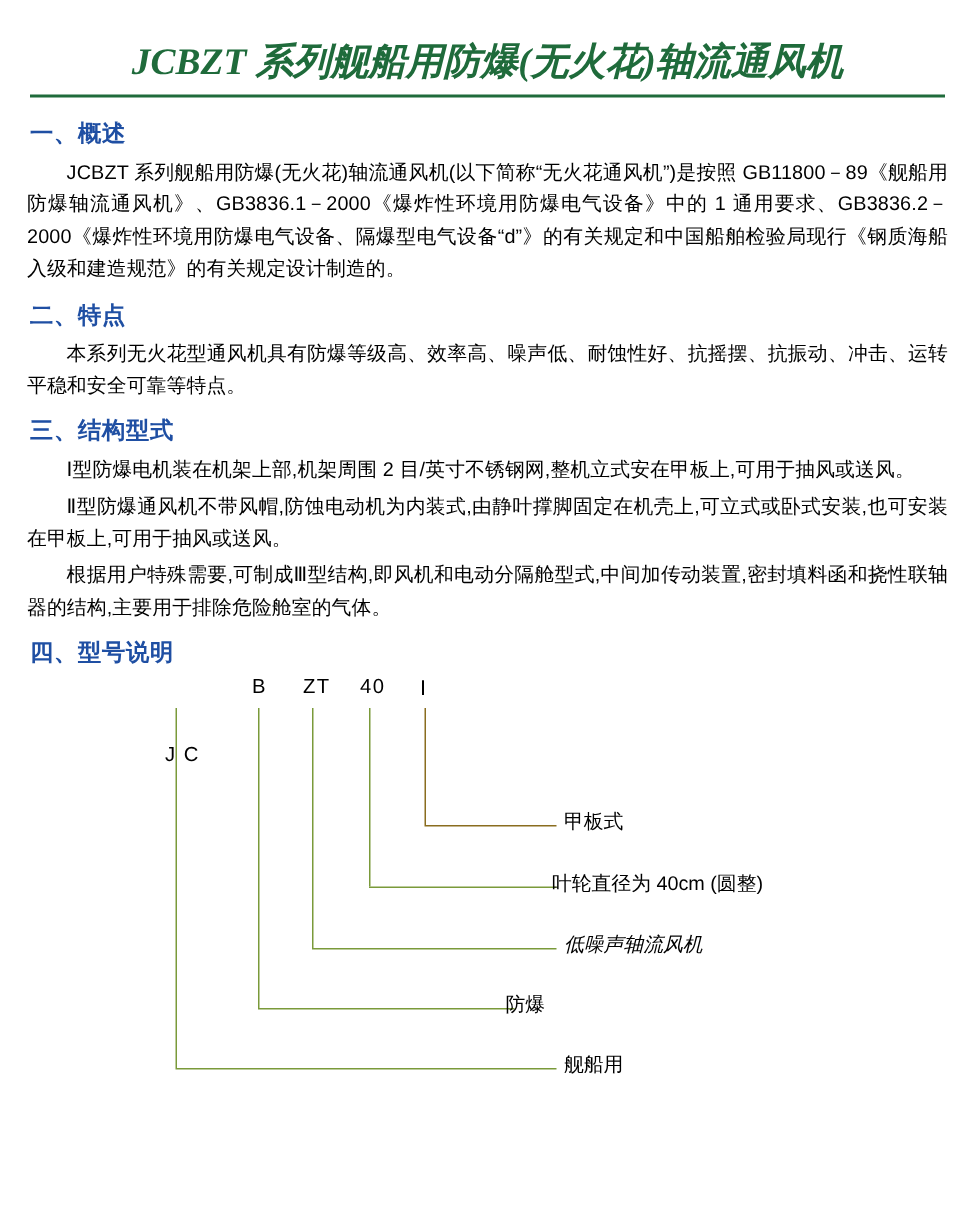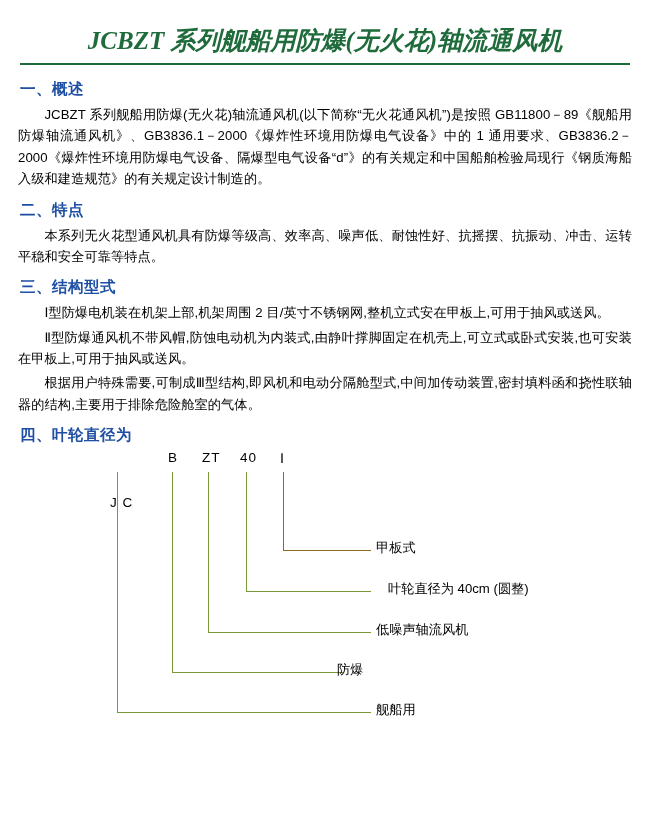--- a/index.html
+++ b/index.html
@@ -95,21 +95,21 @@
   <p class="para">JCBZT 系列舰船用防爆(无火花)轴流通风机(以下简称“无火花通风机”)是按照 GB11800－89《舰船用防爆轴流通风机》、GB3836.1－2000《爆炸性环境用防爆电气设备》中的 1 通用要求、GB3836.2－2000《爆炸性环境用防爆电气设备、隔爆型电气设备“d”》的有关规定和中国船舶检验局现行《钢质海船入级和建造规范》的有关规定设计制造的。</p>
 
   <div class="sec-head">二、特点</div>
   <p class="para">本系列无火花型通风机具有防爆等级高、效率高、噪声低、耐蚀性好、抗摇摆、抗振动、冲击、运转平稳和安全可靠等特点。</p>
 
   <div class="sec-head">三、结构型式</div>
   <p class="para">Ⅰ型防爆电机装在机架上部,机架周围 2 目/英寸不锈钢网,整机立式安在甲板上,可用于抽风或送风。</p>
   <p class="para">Ⅱ型防爆通风机不带风帽,防蚀电动机为内装式,由静叶撑脚固定在机壳上,可立式或卧式安装,也可安装在甲板上,可用于抽风或送风。</p>
   <p class="para">根据用户特殊需要,可制成Ⅲ型结构,即风机和电动分隔舱型式,中间加传动装置,密封填料函和挠性联轴器的结构,主要用于排除危险舱室的气体。</p>
 
-  <div class="sec-head">四、叶轮直径为</div>
+  <div class="sec-head">四、型号说明</div>
 
   <div class="model-area">
 
     <span class="model-code" style="left:92px; top:0px;margin-top:45px;">J C</span>
     <span class="model-code" style="left:150px; top:0px;">B</span>
     <span class="model-code" style="left:184px; top:0px;">ZT</span>
     <span class="model-code" style="left:222px; top:0px;">40</span>
     <span class="model-code" style="left:262px; top:0px;">Ⅰ</span>
 
     <span class="vline" style="left:265px; top:22px;  height:78px; background:#8a6d1f;"></span>
@@ -121,20 +121,20 @@
     <span class="vline" style="left:190px; top:22px;  height:160px; background:#7a9a3a;"></span>
     <span class="hline" style="left:190px; top:182px; width:163px; background:#7a9a3a;"></span>
 
     <span class="vline" style="left:154px; top:22px;  height:200px; background:#7a9a3a;"></span>
     <span class="hline" style="left:154px; top:222px; width:171px; background:#7a9a3a;"></span>
 
     <span class="vline" style="left:99px; top:22px;  height:240px; background:#7a9a3a;"></span>
     <span class="hline" style="left:99px; top:262px; width:254px; background:#7a9a3a;"></span>
 
     <span class="model-label" style="left:358px; top:89px;">甲板式</span>
-    <span class="model-label" style="left:370px; top:130px;">叶轮直径为 40cm (圆整)</span>
-    <span class="model-label" style="left:358px; top:171px;">低噪声轴流风机</span>
+    <span class="model-label" style="left:350px; top:130px;">叶轮直径为 40cm (圆整)</span>
+    <span class="model-label" style="left:358px; top:171px;font-style:italic;">低噪声轴流风机</span>
     <span class="model-label" style="left:319px; top:211px;">防爆</span>
     <span class="model-label" style="left:358px; top:251px;">舰船用</span>
 
   </div>
 
 </div>
 
 </body></html>

